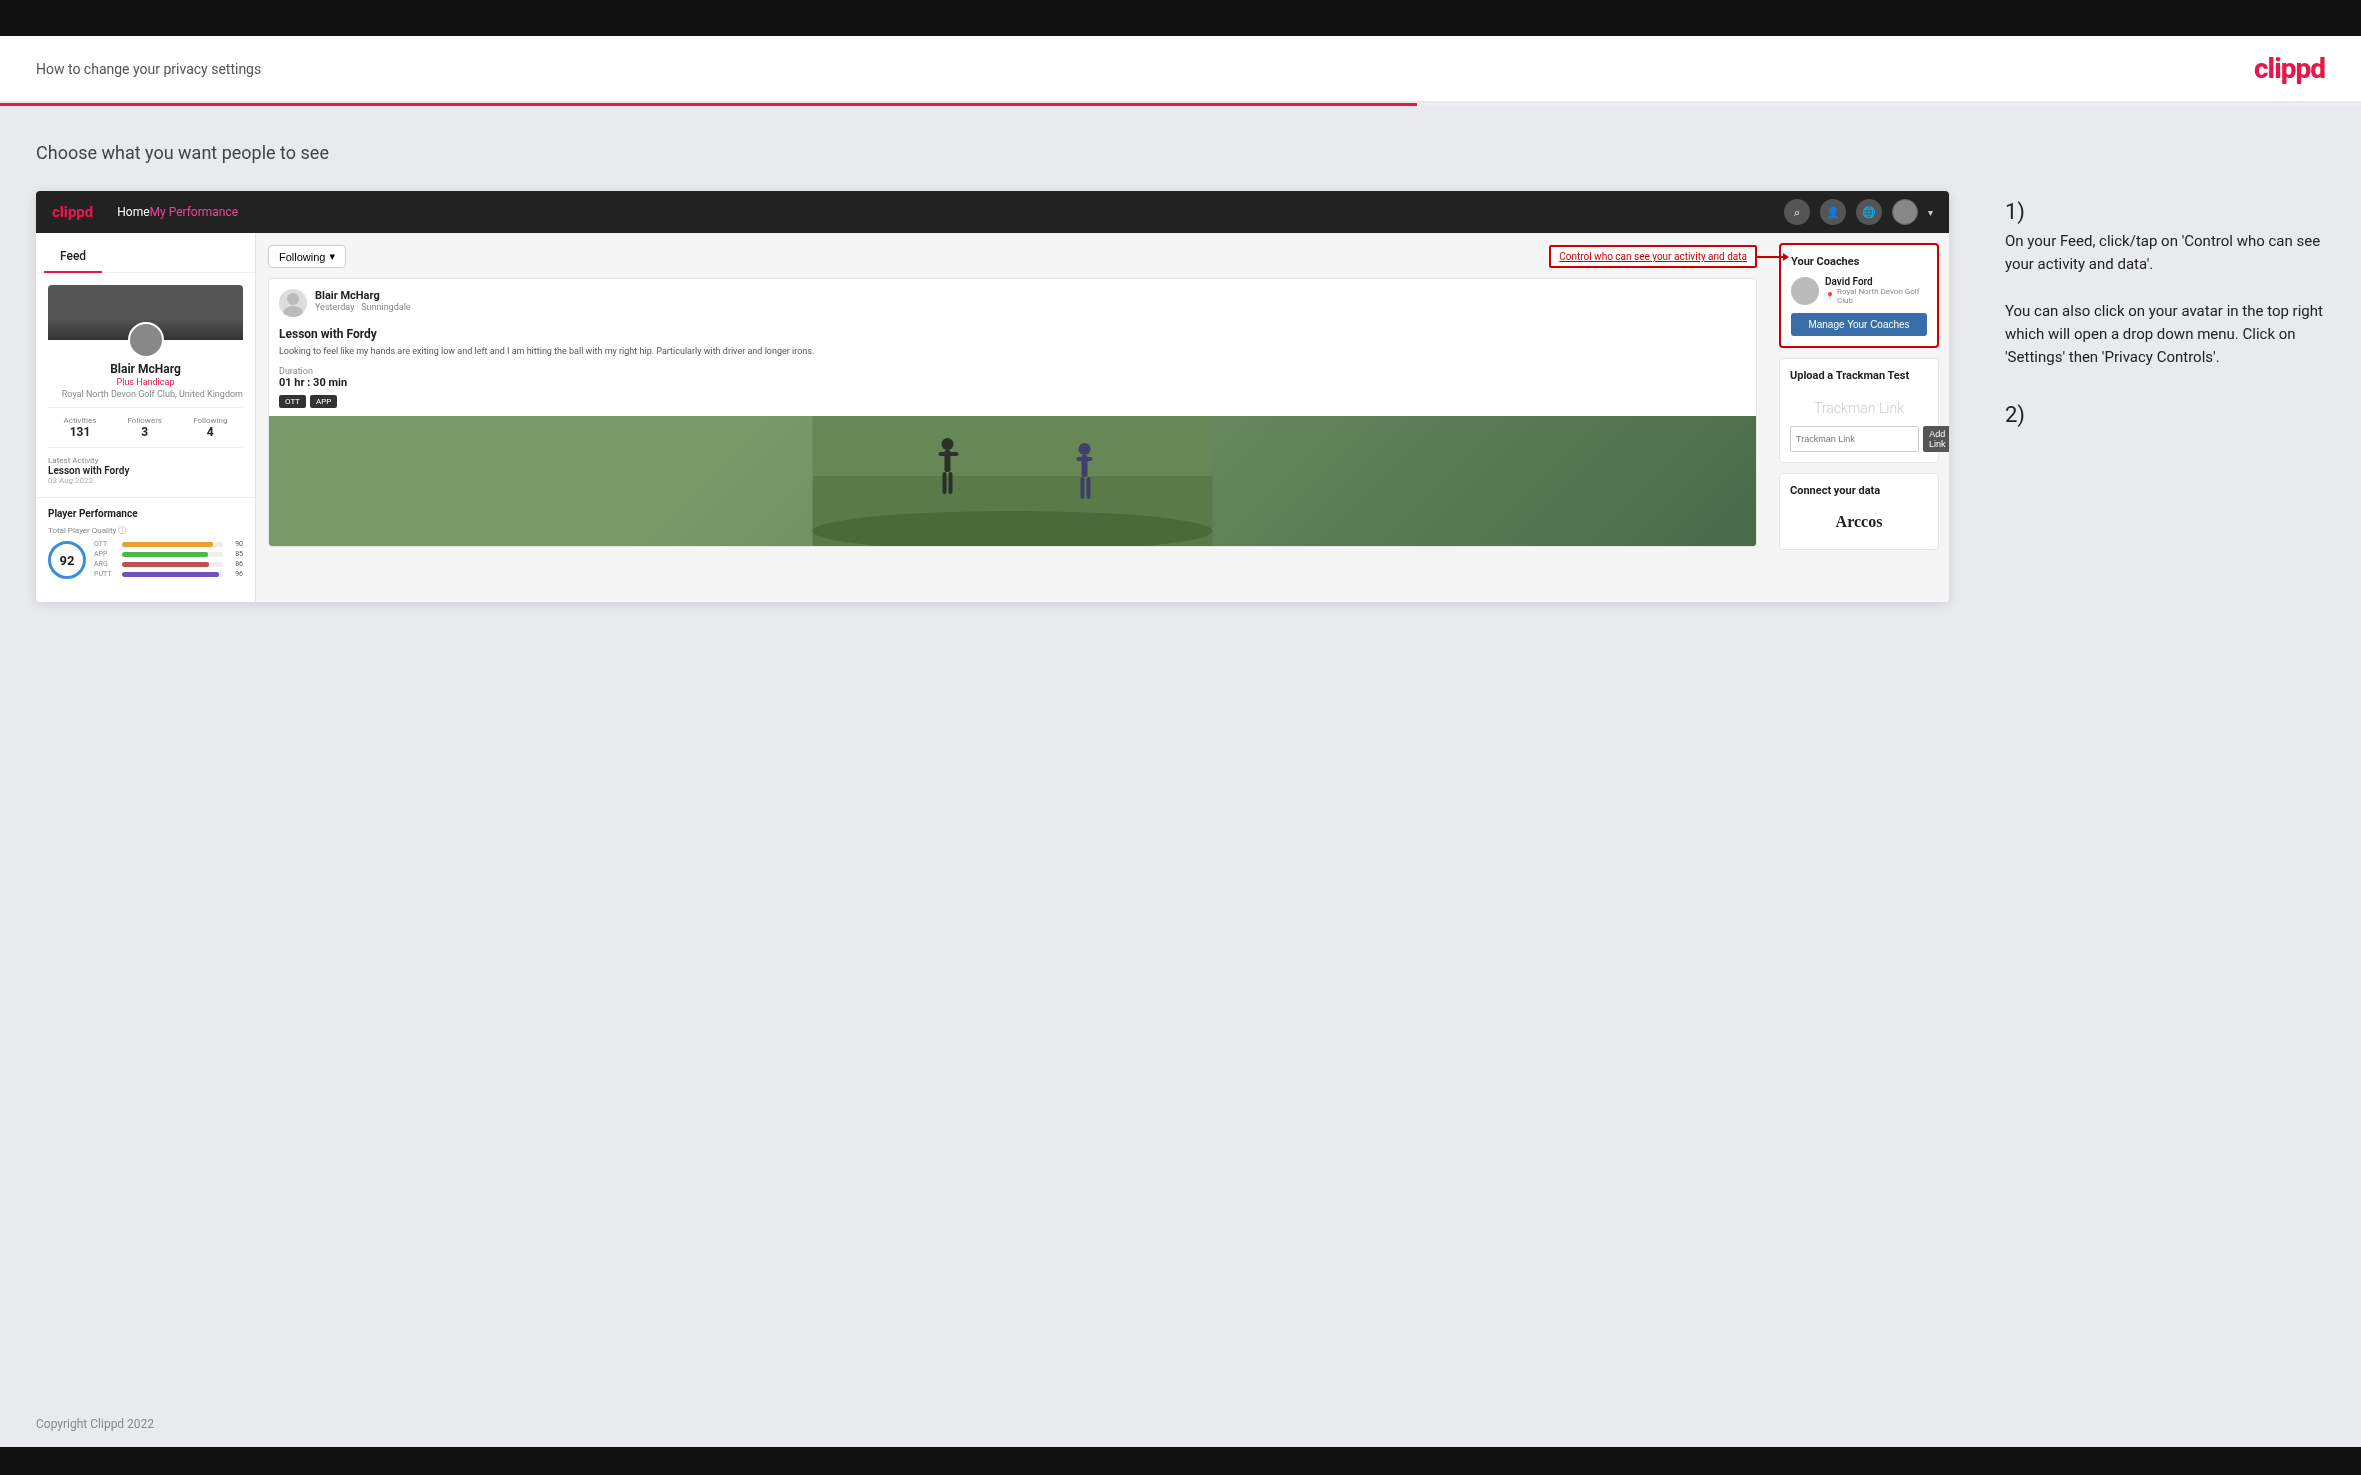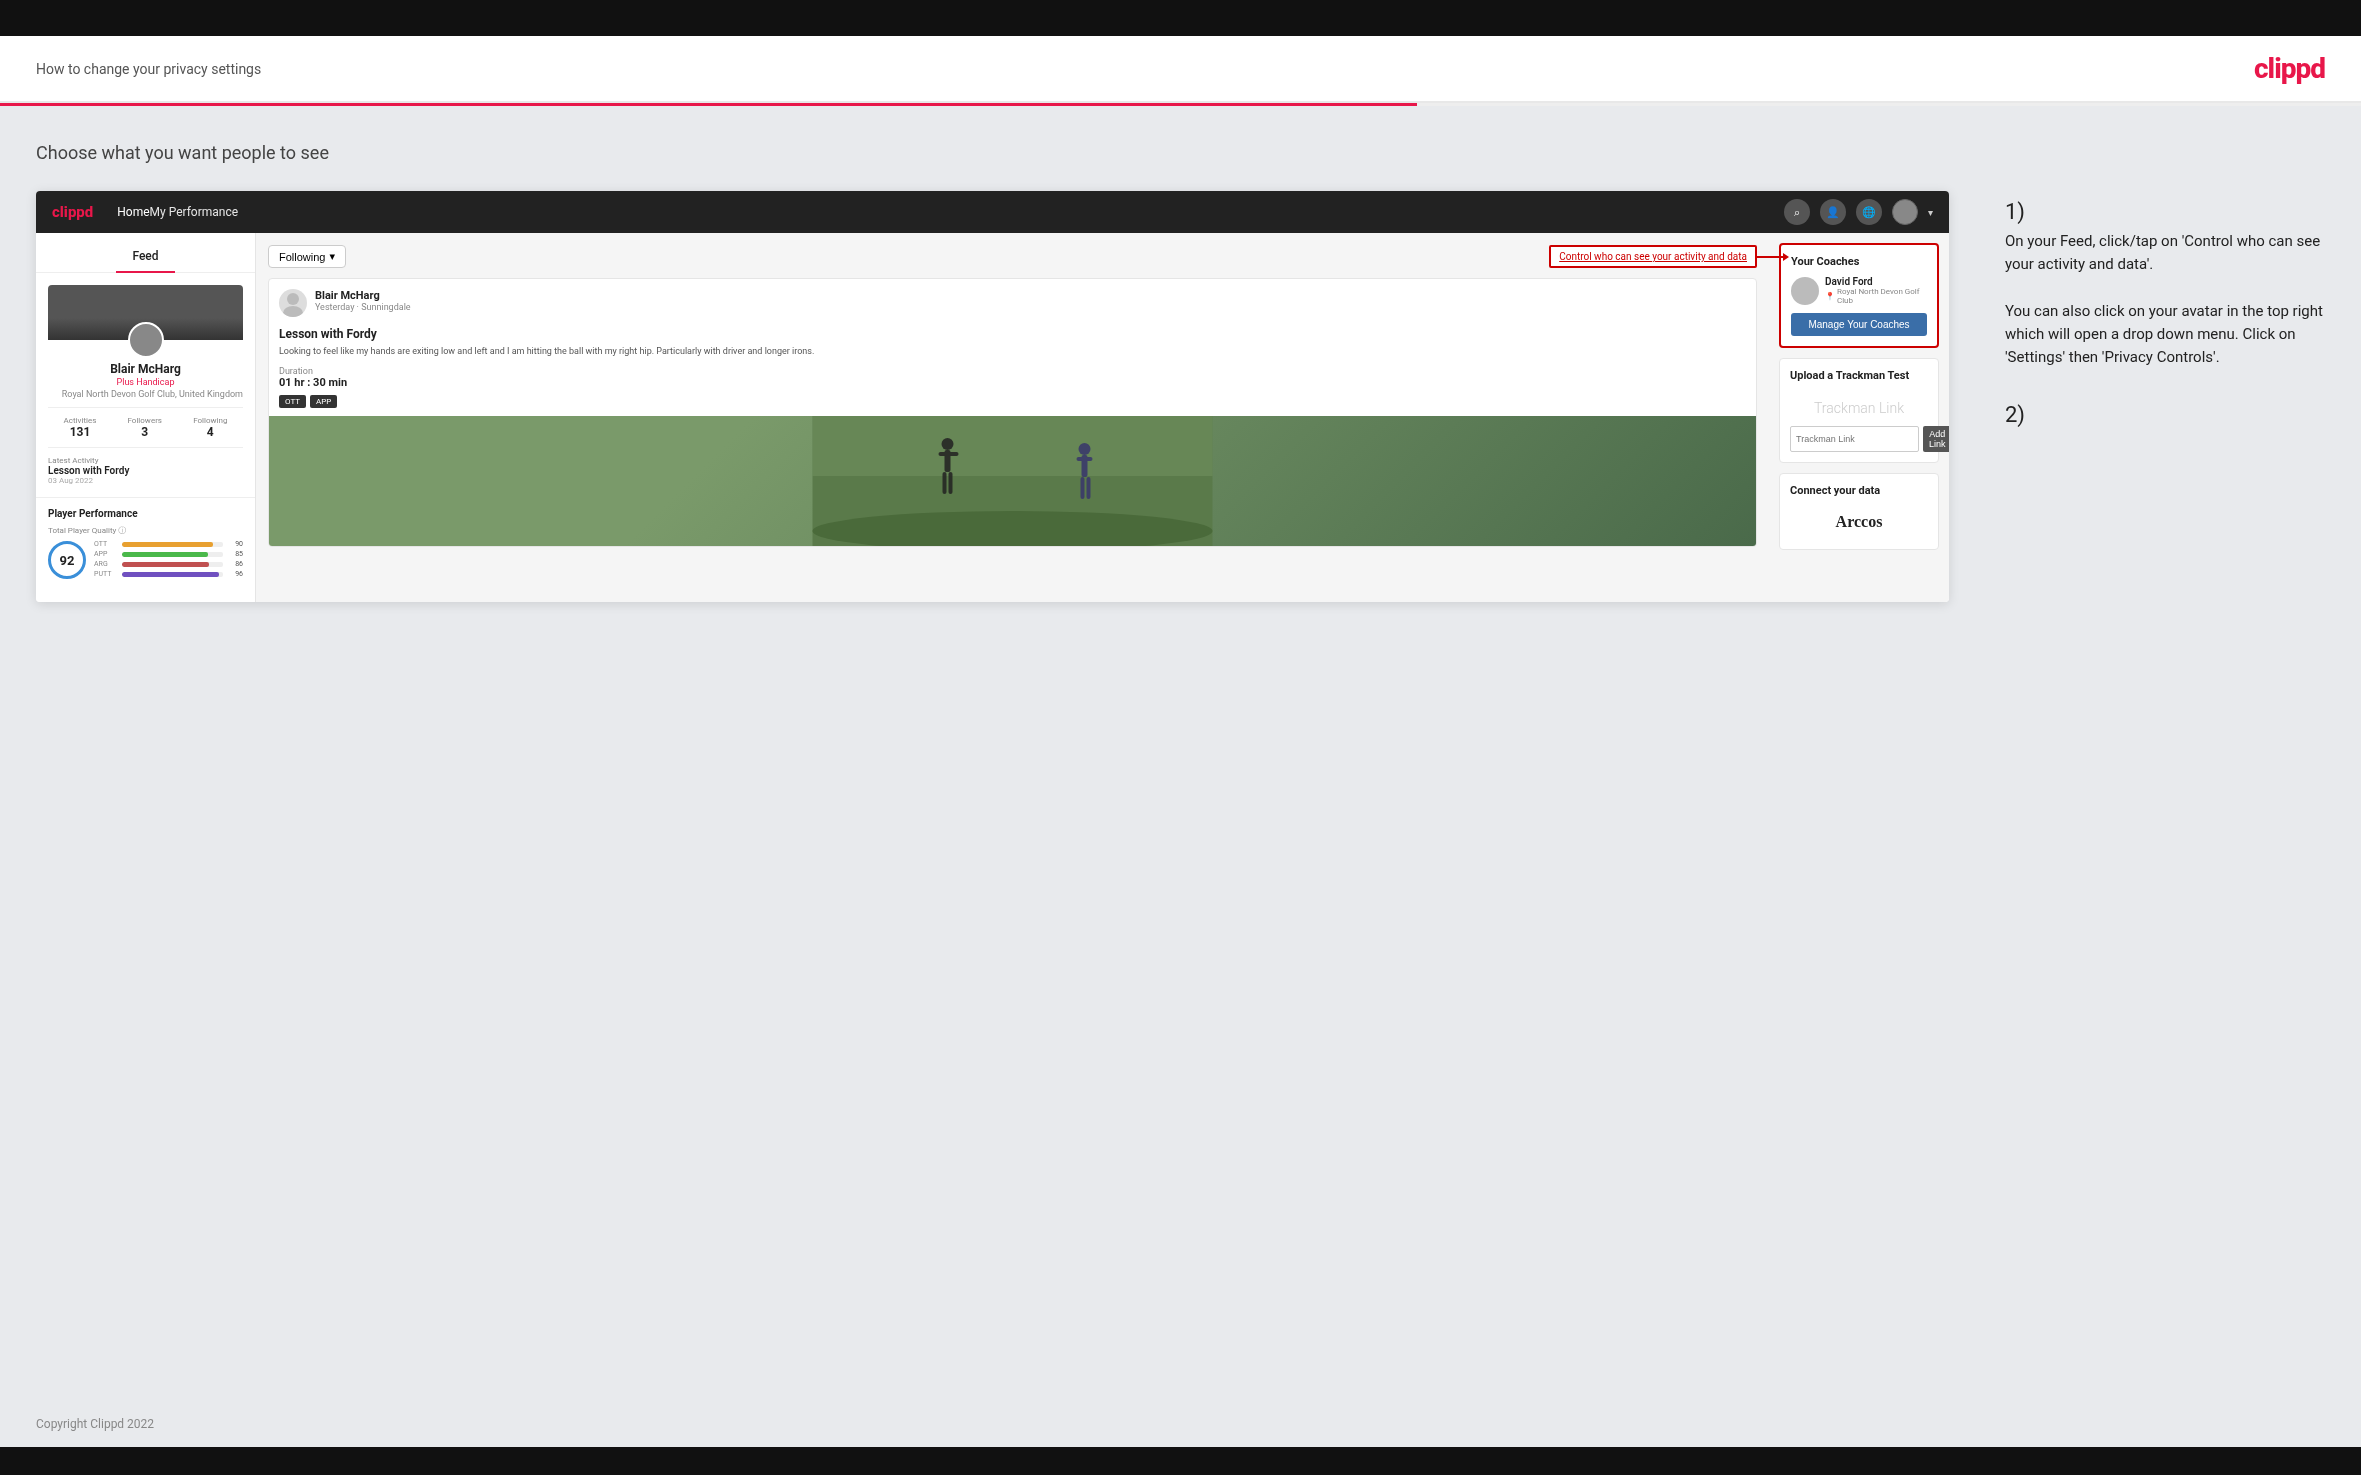--- a/index.html
+++ b/index.html
@@ -87,21 +87,21 @@
     }
     .app-nav-logo {
       color: #e8174a;
       font-weight: 800;
       font-size: 15px;
     }
     .app-nav-links {
       display: flex;
     }
     .app-nav-link {
-      color: #e5e5e5;
+      color: #ec4899;
       font-size: 12px;
       text-decoration: none;
     }
     .app-nav-link.active { color: #fff; }
     .app-nav-icons {
       margin-left: auto;
       display: flex;
       gap: 10px;
       align-items: center;
     }
@@ -577,21 +577,21 @@
           <div class="nav-icon-circle">🌐</div>
           <div class="avatar-nav"></div>
           <span style="color:#ccc;font-size:10px;">▾</span>
         </div>
       </div>
 
       <div class="app-body">
 
         <div class="app-sidebar">
 
-          <div style="padding: 0 0 8px; border-bottom: 1px solid #eee; text-align: center;">
+          <div style="padding: 0 8px 8px; border-bottom: 1px solid #eee;">
             <span class="sidebar-tab active">Feed</span>
           </div>
 
           <div class="profile-card">
             <div class="profile-cover">
               <div class="profile-avatar"></div>
             </div>
             <div class="profile-name">Blair McHarg</div>
             <div class="profile-sub">Plus Handicap</div>
             <div class="profile-location">Royal North Devon Golf Club, United Kingdom</div>

